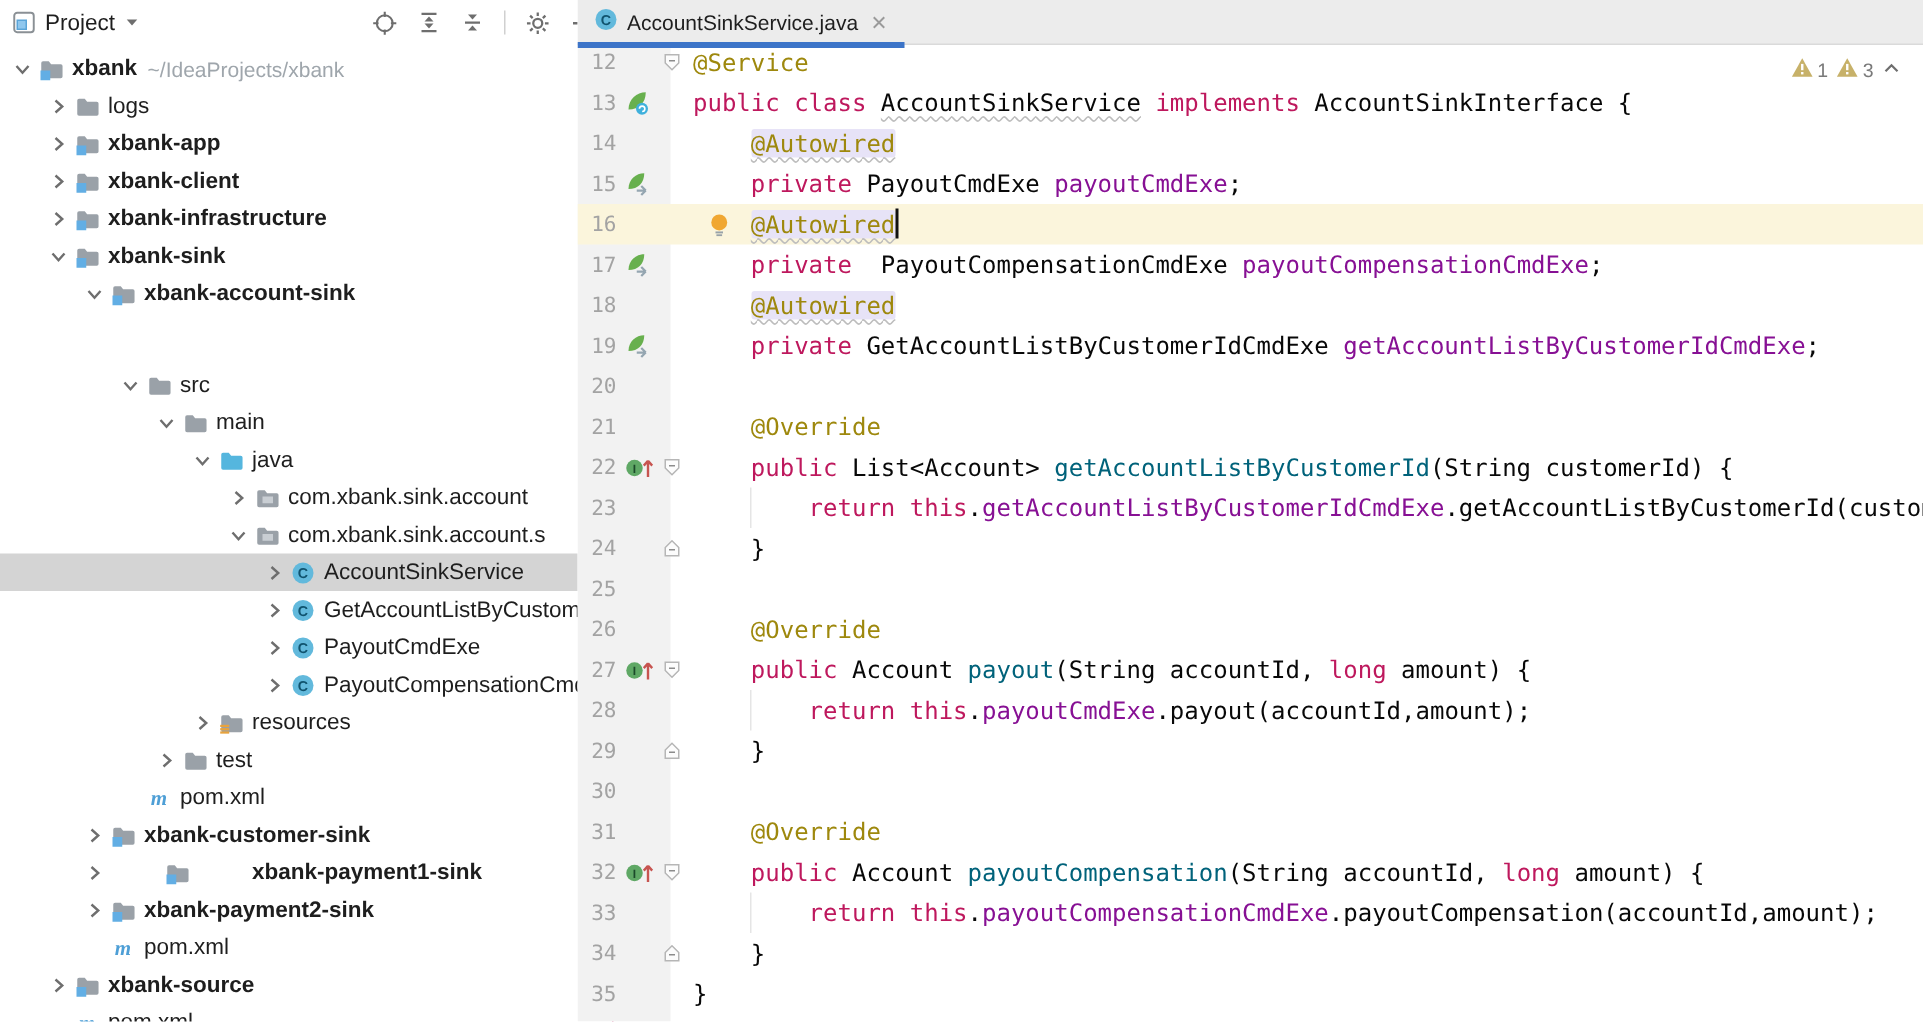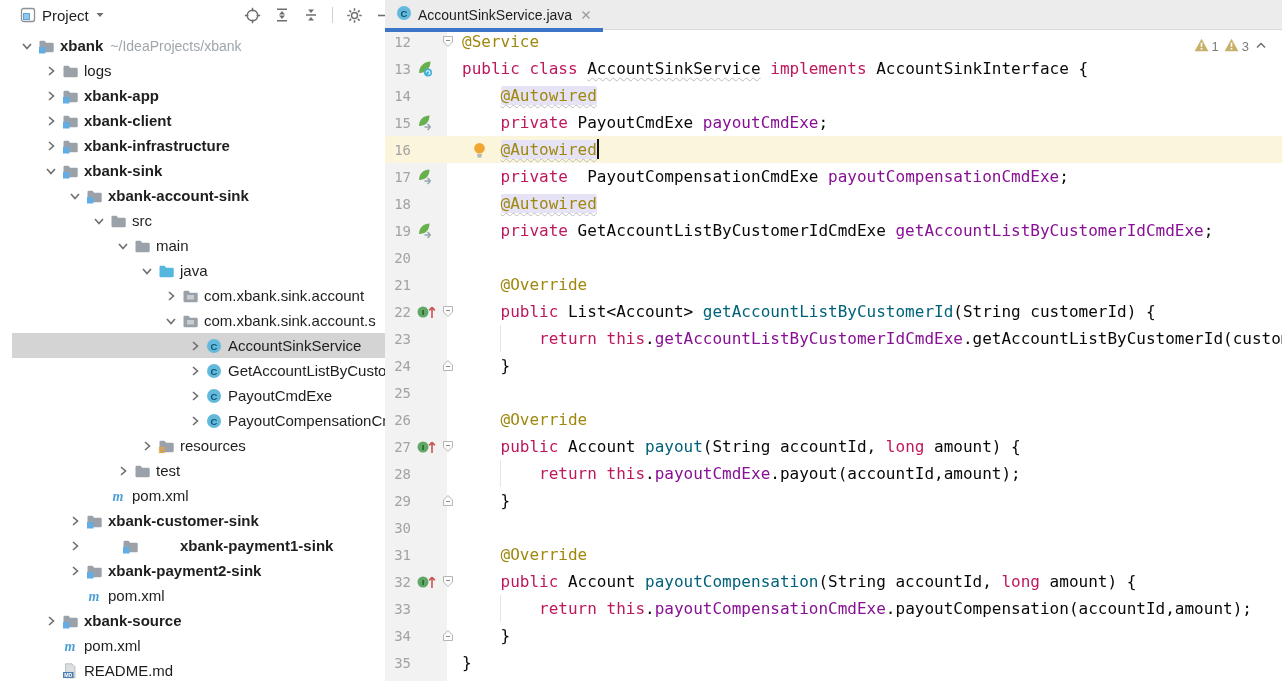--- a/index.html
+++ b/index.html
@@ -1,20 +1,20 @@
 <!DOCTYPE html>
 <html><head>
 <meta charset="utf-8">
 <style>
   html,body{margin:0;padding:0;}
   body{width:1282px;height:681px;overflow:hidden;background:#fff;font-family:"Liberation Sans",sans-serif;}
   .app{position:relative;width:1282px;height:681px;}
 
   
-  .panel{position:absolute;left:0;top:0;width:409px;height:681px;background:#fff;border-right:5px solid #be185d;box-sizing:border-box;overflow:hidden;padding-left:12px;}
+  .panel{position:absolute;left:0;top:0;width:409px;height:681px;background:#fff;border-right:1px solid #be185d;box-sizing:border-box;overflow:hidden;}
   .panel-header{height:30px;display:flex;align-items:center;padding:0 12px 0 8px;gap:6px;}
   .ptitle{font-size:15px;color:#1E1E1E;}
   .hicons{display:flex;align-items:center;gap:13px;margin-left:auto;}
   .hdivider{width:1px;height:16px;background:#D0D0D0;}
   .hicon{display:flex;align-items:center;}
   .tree{padding-top:3px;}
   .trow{height:25px;display:flex;align-items:center;white-space:nowrap;overflow:hidden;}
   .trow.selected{background:#D4D4D4;}
   .chev{width:22px;flex:none;display:flex;justify-content:center;align-items:center;}
   .ticon{width:21px;flex:none;display:flex;align-items:center;}
@@ -196,21 +196,21 @@
             </svg>
           </span>
           <span class="ticon">
             <svg width="17" height="16" viewBox="0 0 17 16">
               <path d="M1.5 4 a1.2 1.2 0 0 1 1.2-1.2 h3.8 l1.6 2 h6.4 a1.2 1.2 0 0 1 1.2 1.2 v7 a1.2 1.2 0 0 1-1.2 1.2 h-11.8 a1.2 1.2 0 0 1-1.2-1.2 z" fill="#9AA1A8"></path>
               <rect x="1" y="9" width="6.5" height="6.5" fill="#62AEE4"></rect>
             </svg>
           </span>
           <span class="tlabel bold">xbank-account-sink</span>
         </div>
-        <div class="trow" style="padding-left: 76px;">
+        <div class="trow" style="padding-left: 76px; margin-top: 36px;">
           <span class="chev">
             <svg width="16" height="16" viewBox="0 0 16 16">
               <path d="M4 6 L8 10.5 L12 6" stroke="#6E6E6E" stroke-width="1.6" fill="none"></path>
             </svg>
           </span>
           <span class="ticon">
             <svg width="17" height="16" viewBox="0 0 17 16">
               <path d="M1.5 4 a1.2 1.2 0 0 1 1.2-1.2 h3.8 l1.6 2 h6.4 a1.2 1.2 0 0 1 1.2 1.2 v7 a1.2 1.2 0 0 1-1.2 1.2 h-11.8 a1.2 1.2 0 0 1-1.2-1.2 z" fill="#9AA1A8"></path>
             </svg>
           </span>

